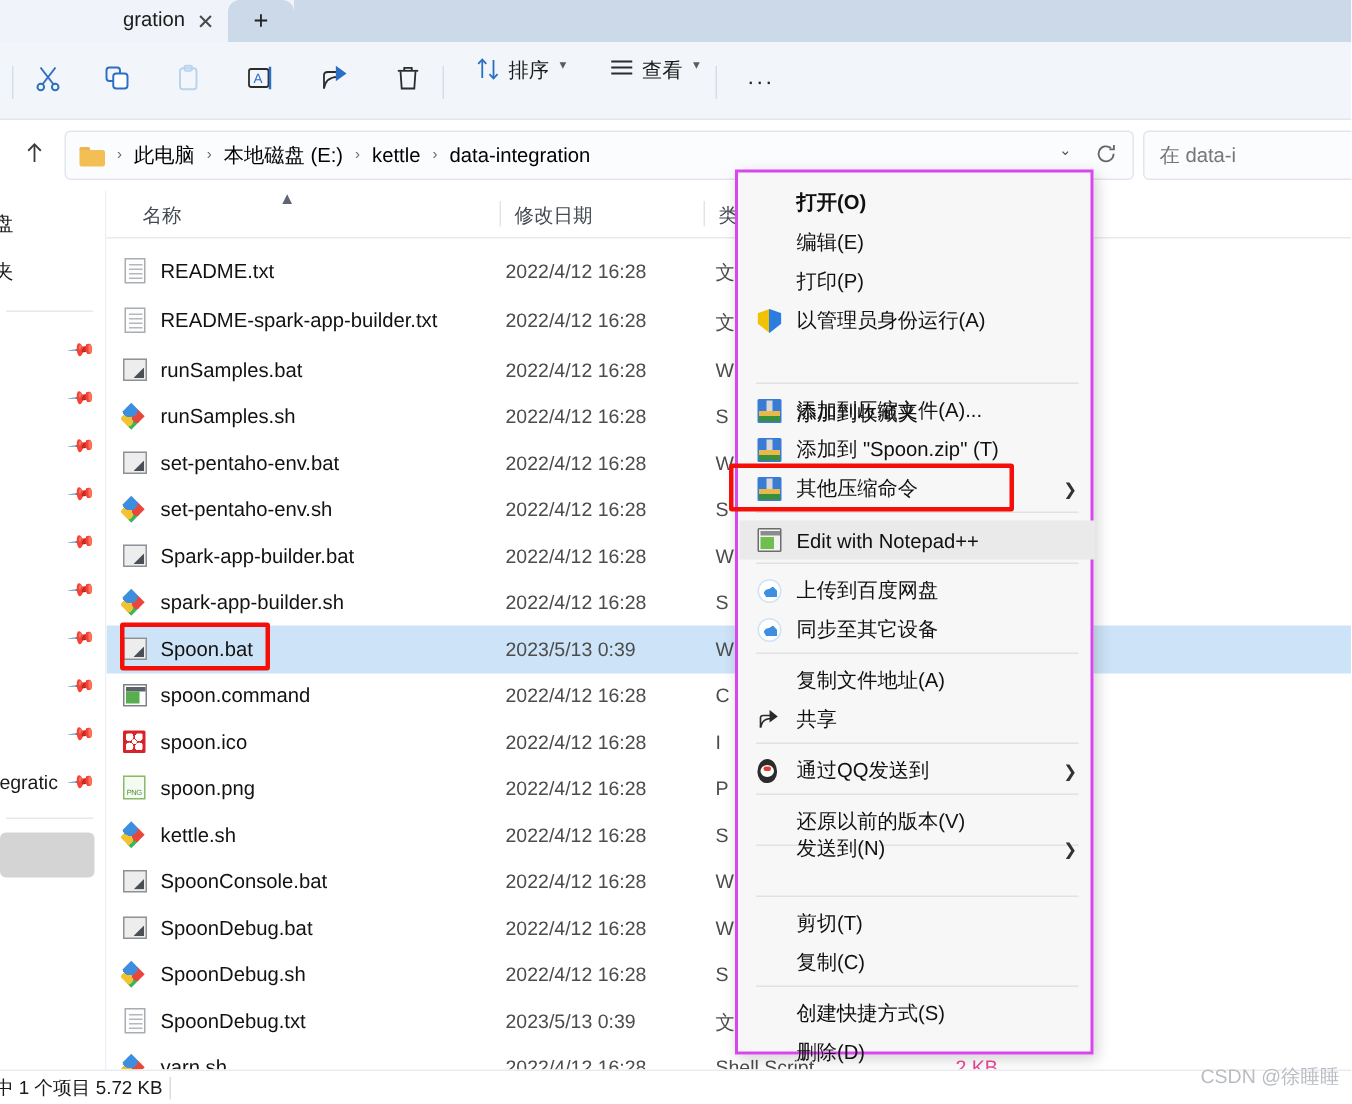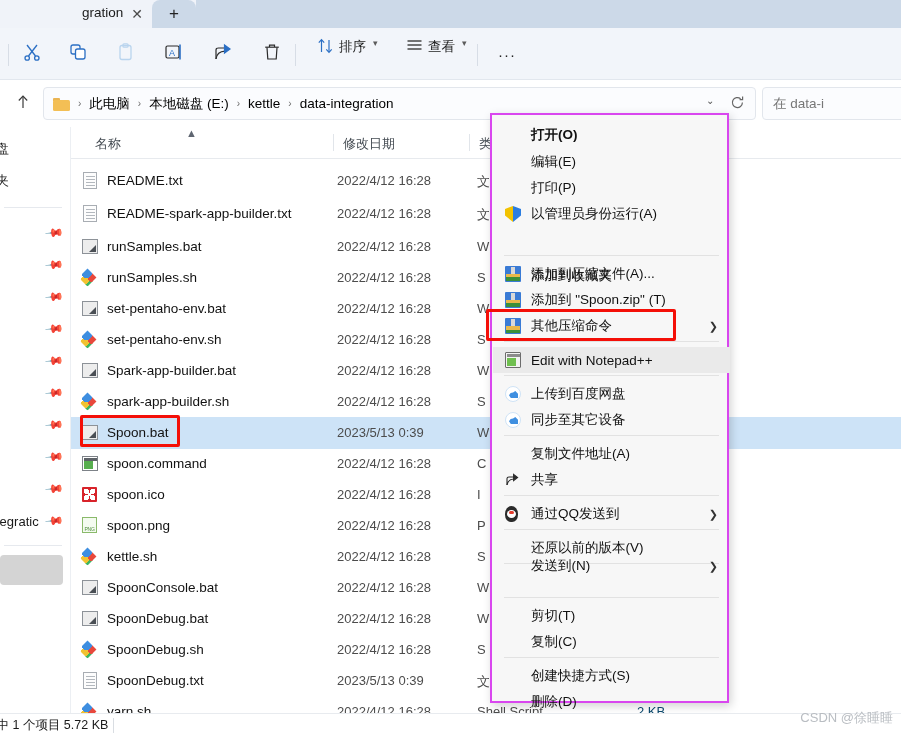--- a/index.html
+++ b/index.html
@@ -228,21 +228,21 @@
     font-size: 13px; color: #4c4c4c;
     white-space: nowrap;
   }
   .cell-type {
     position: absolute; left: 406px; top: 8px;
     font-size: 13px; color: #4c4c4c;
     white-space: nowrap;
   }
   .cell-size {
     position: absolute; left: 566px; top: 8px;
-    font-size: 13px; color: #0c4a6e;
+    font-size: 13px; color: #ec4899;
     white-space: nowrap;
   }
 
   
   .fico {
     position: absolute; left: 10px; top: 7px;
     width: 18px; height: 18px;
   }
   .ico-txt {
     border: 1px solid #a8adb3; background: #fdfdfd;

